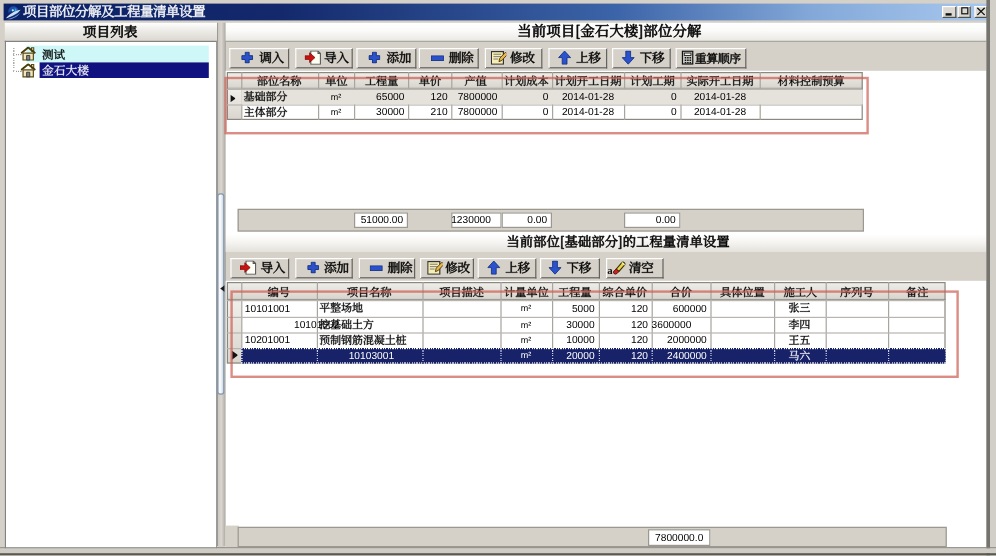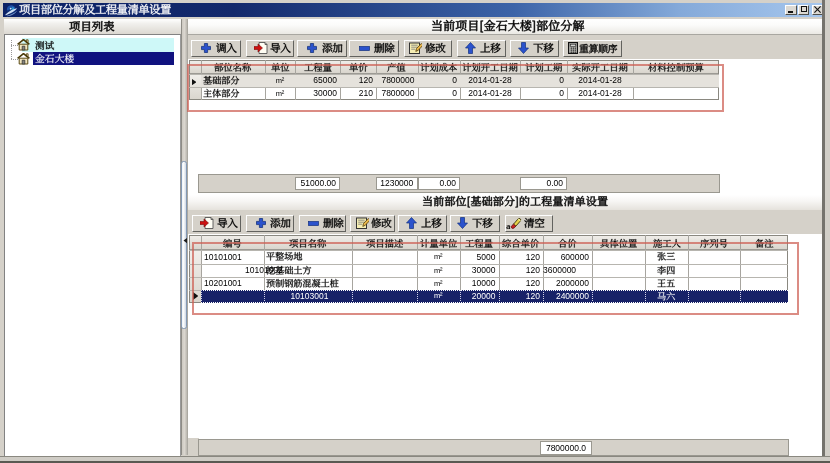--- a/index.html
+++ b/index.html
@@ -423,21 +423,21 @@
     <div style="position:absolute;left:376px;top:87px;width:41.5px;height:13px;font:8.5px 'Liberation Sans',sans-serif;color:#000;text-align:right;line-height:13px;padding-right:3px;padding-left:0px;box-sizing:border-box;">7800000</div>
     <div style="position:absolute;left:417.5px;top:87px;width:42.5px;height:13px;font:8.5px 'Liberation Sans',sans-serif;color:#000;text-align:right;line-height:13px;padding-right:3px;padding-left:0px;box-sizing:border-box;">0</div>
     <div style="position:absolute;left:460px;top:87px;width:60px;height:13px;font:8.5px 'Liberation Sans',sans-serif;color:#000;text-align:center;line-height:13px;padding-right:0px;padding-left:0px;box-sizing:border-box;">2014-01-28</div>
     <div style="position:absolute;left:520px;top:87px;width:47px;height:13px;font:8.5px 'Liberation Sans',sans-serif;color:#000;text-align:right;line-height:13px;padding-right:3px;padding-left:0px;box-sizing:border-box;">0</div>
     <div style="position:absolute;left:567px;top:87px;width:66px;height:13px;font:8.5px 'Liberation Sans',sans-serif;color:#000;text-align:center;line-height:13px;padding-right:0px;padding-left:0px;box-sizing:border-box;">2014-01-28</div>
     <div style="position:absolute;left:186.5px;top:63.5px;width:537px;height:48.5px;border:2px solid rgba(205,95,85,0.72);box-sizing:border-box"></div>
     <div style="position:absolute;left:197.5px;top:174px;width:522px;height:18.5px;background:#d5d1c9;border:1px solid #9a9890;box-sizing:border-box"></div>
     <div style="position:absolute;left:295px;top:176.5px;width:45px;height:13.5px;background:#fff;border:1px solid #9a9890;box-sizing:border-box"></div>
     <div style="position:absolute;left:295px;top:176.5px;width:45px;height:13.5px;font:8.5px 'Liberation Sans',sans-serif;color:#000;text-align:right;line-height:13.5px;padding-right:4px;padding-left:0px;box-sizing:border-box;">51000.00</div>
     <div style="position:absolute;left:376px;top:176.5px;width:41.5px;height:13.5px;background:#fff;border:1px solid #9a9890;box-sizing:border-box"></div>
-    <div style="position:absolute;left:376px;top:176.5px;width:41.5px;height:13.5px;font:8.5px 'Liberation Sans',sans-serif;color:#000;text-align:center;line-height:13.5px;padding-right:0px;padding-left:0px;box-sizing:border-box;">1230000</div>
+    <div style="position:absolute;left:376px;top:176.5px;width:41.5px;height:13.5px;font:8.5px 'Liberation Sans',sans-serif;color:#000;text-align:left;line-height:13.5px;padding-right:0px;padding-left:0px;box-sizing:border-box;">1230000</div>
     <div style="position:absolute;left:417.5px;top:176.5px;width:42.5px;height:13.5px;background:#fff;border:1px solid #9a9890;box-sizing:border-box"></div>
     <div style="position:absolute;left:417.5px;top:176.5px;width:42.5px;height:13.5px;font:8.5px 'Liberation Sans',sans-serif;color:#000;text-align:right;line-height:13.5px;padding-right:4px;padding-left:0px;box-sizing:border-box;">0.00</div>
     <div style="position:absolute;left:520px;top:176.5px;width:47px;height:13.5px;background:#fff;border:1px solid #9a9890;box-sizing:border-box"></div>
     <div style="position:absolute;left:520px;top:176.5px;width:47px;height:13.5px;font:8.5px 'Liberation Sans',sans-serif;color:#000;text-align:right;line-height:13.5px;padding-right:4px;padding-left:0px;box-sizing:border-box;">0.00</div>
     <div style="position:absolute;left:188px;top:194.5px;width:634px;height:15px;background:linear-gradient(#fff,#f7f6f4 40%,#e5e2dc)"></div>
     <svg style="position:absolute;left:421.7px;top:196.0px;overflow:visible" width="188" height="14">
       <g fill="#000" stroke="#000" stroke-width="45" transform="translate(0,9.37) scale(0.011150,-0.011150)">
         <use href="#g22" x="0"></use>
         <use href="#g23" x="1000"></use>
         <use href="#g2" x="2000"></use>

